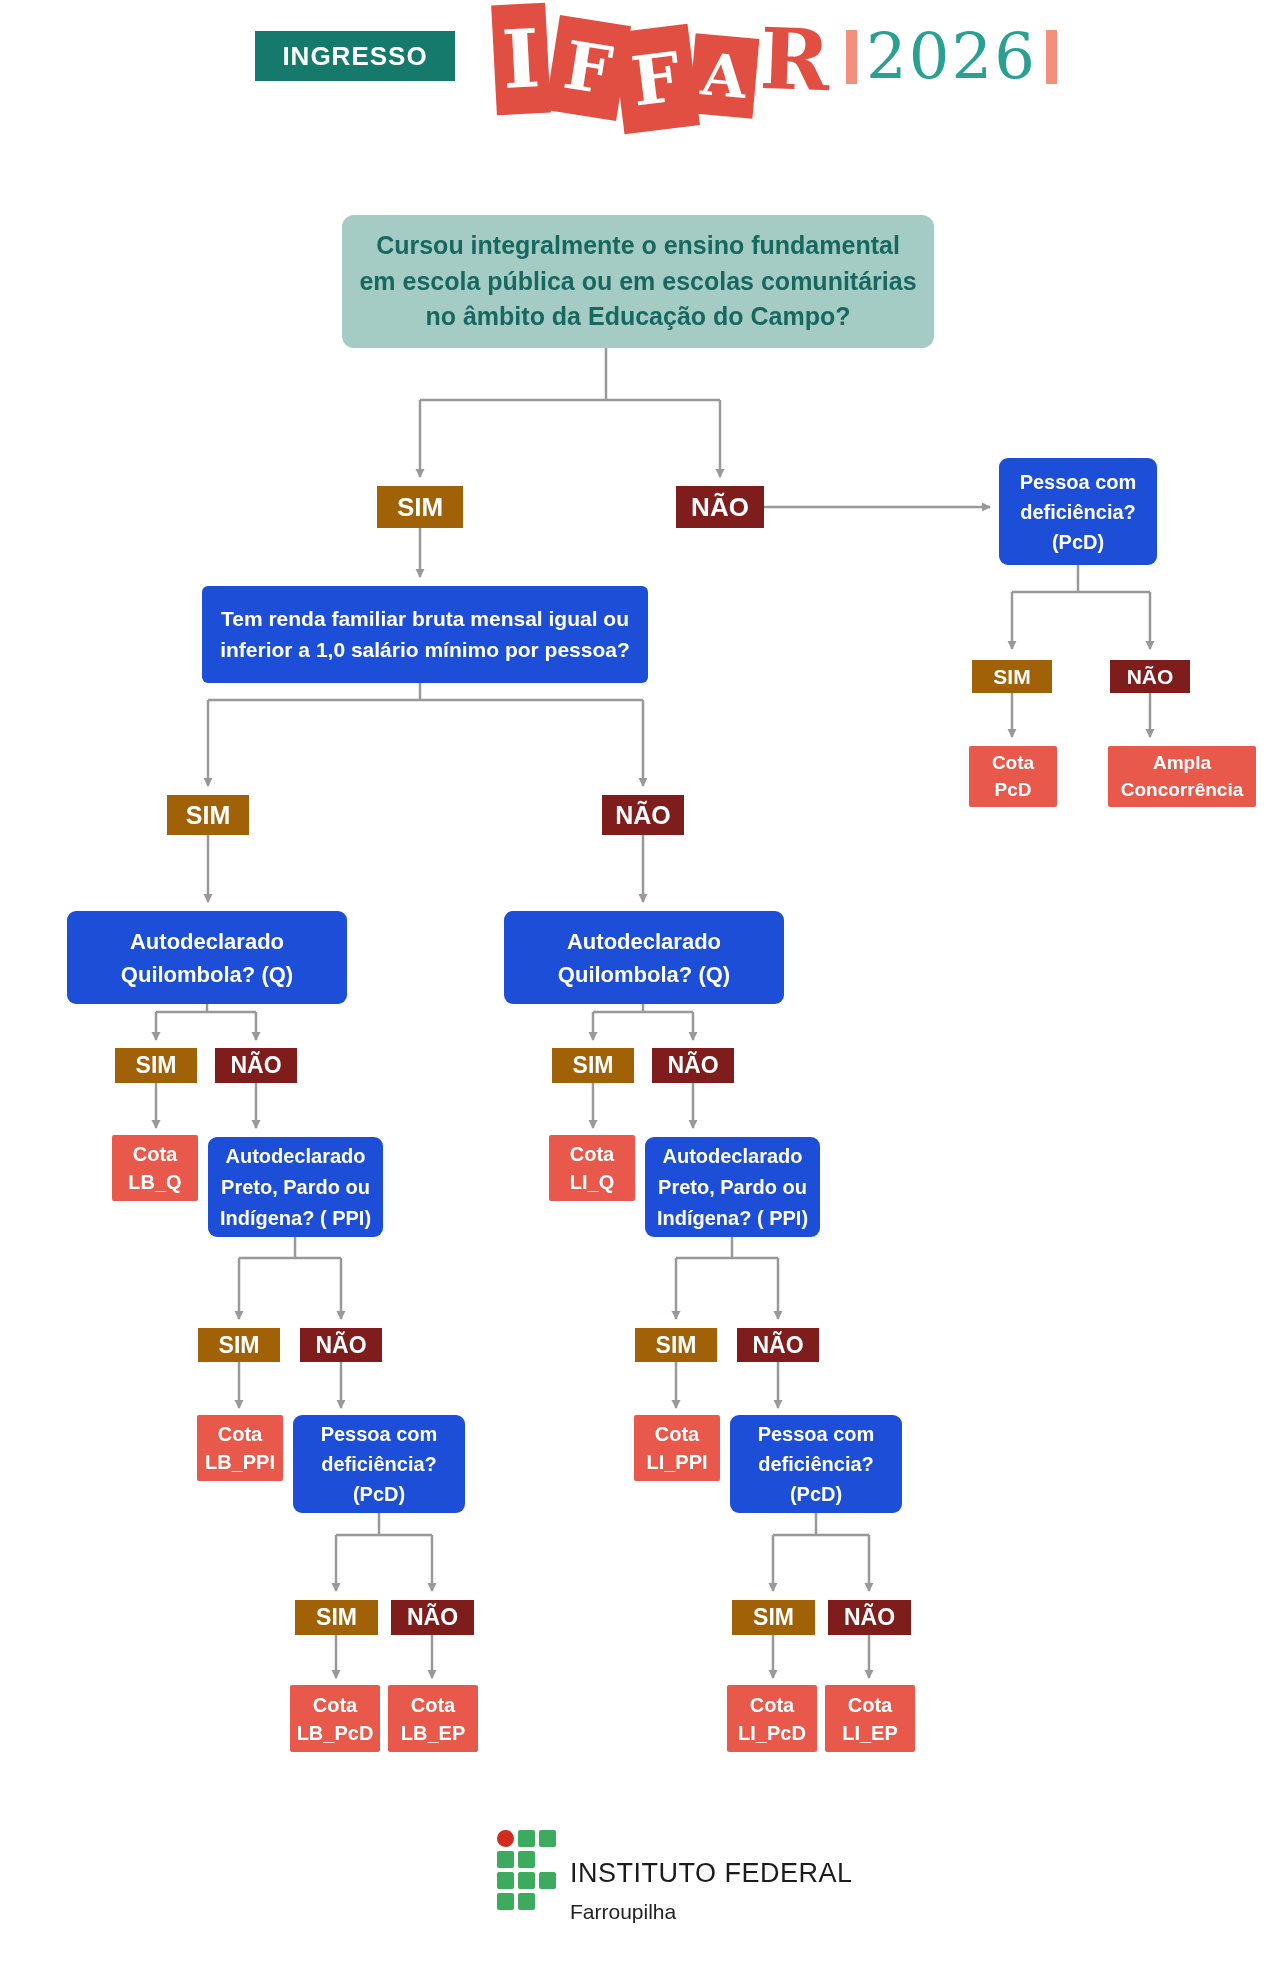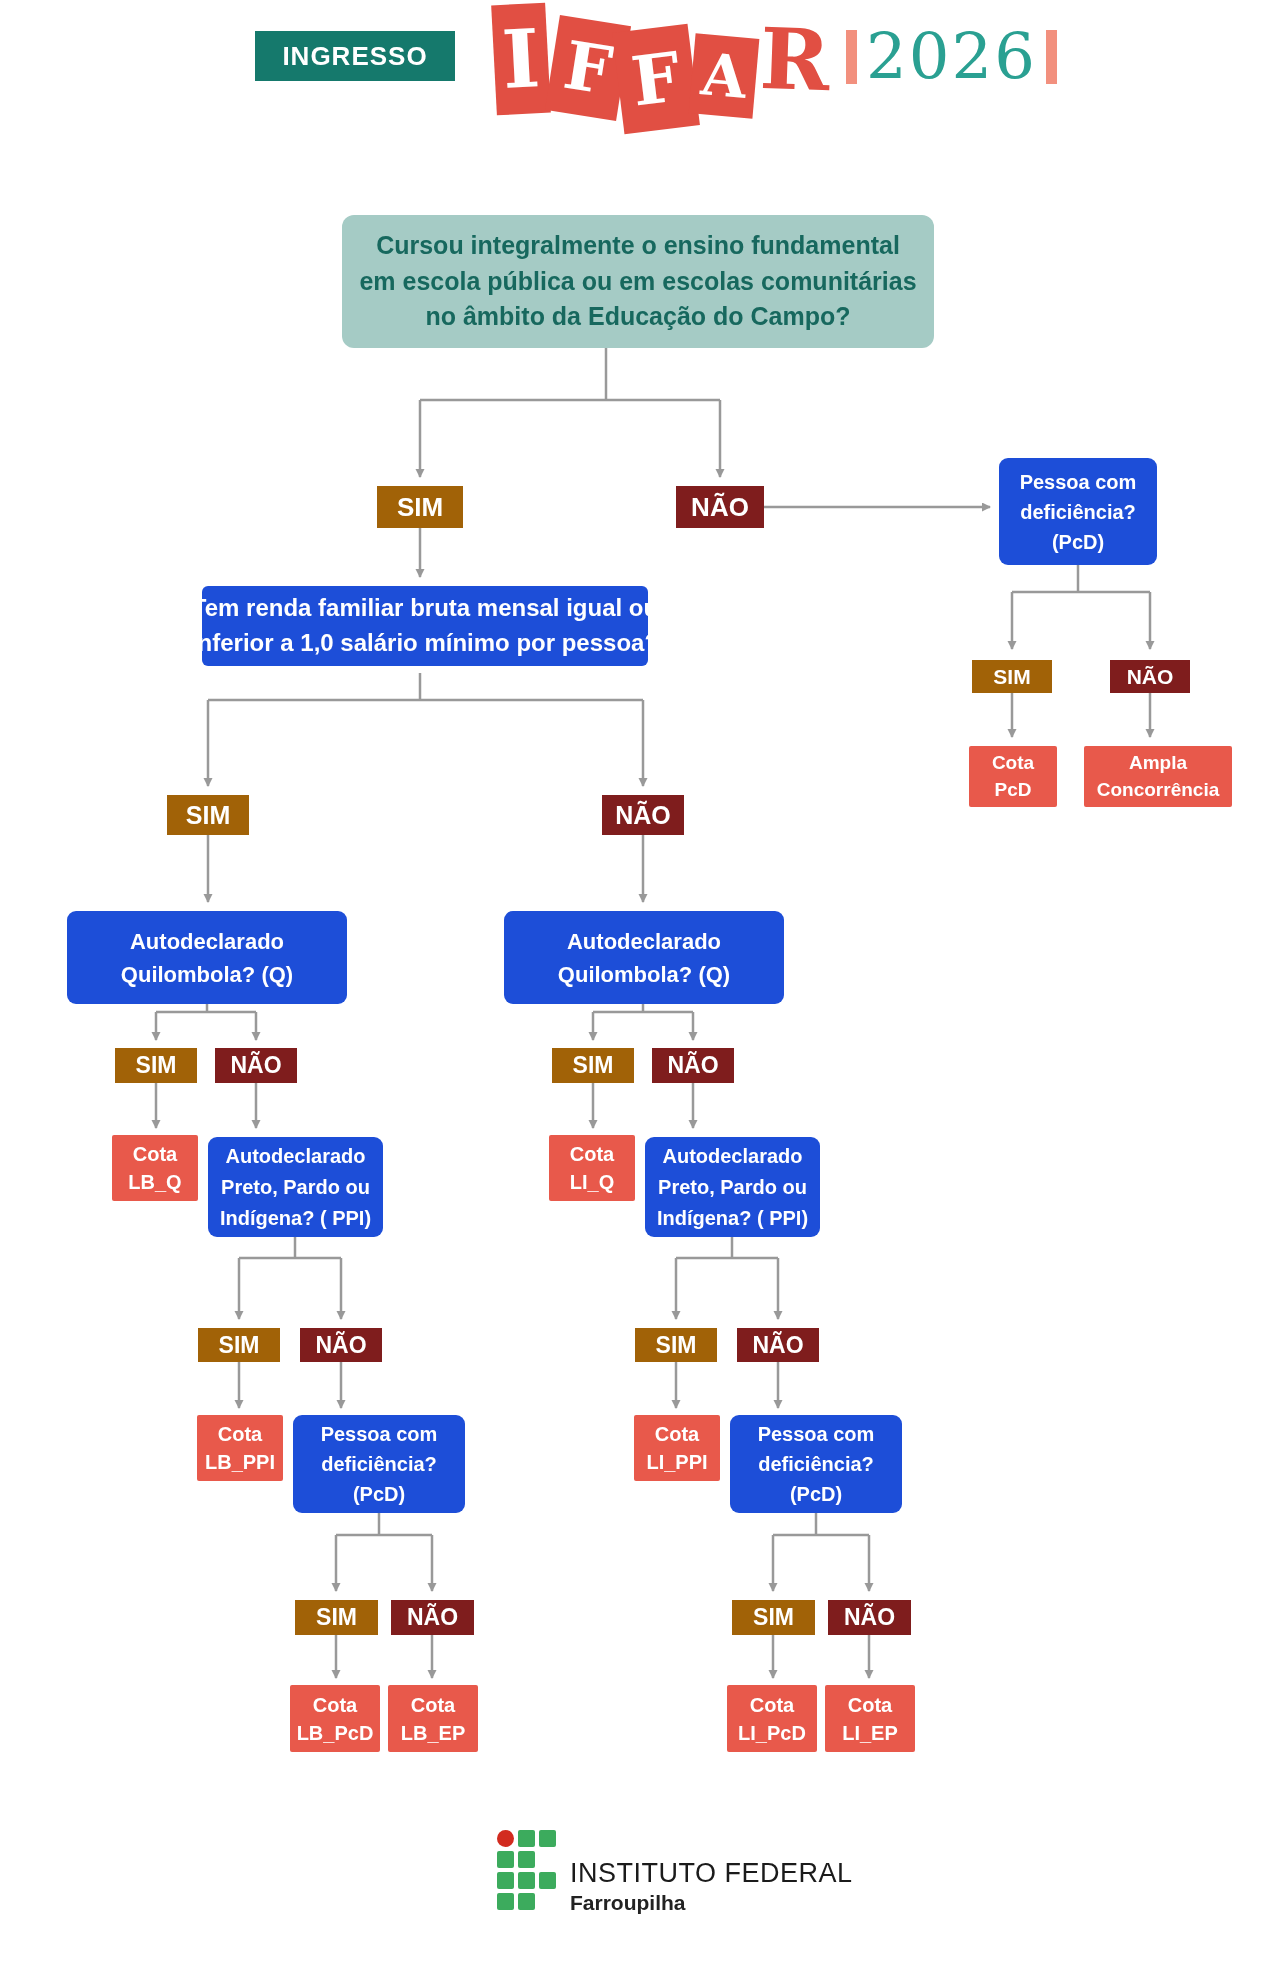--- a/index.html
+++ b/index.html
@@ -47,21 +47,21 @@
   
   .if-grid {
     position:absolute; left:497px; top:1830px;
     display:grid; grid-template-columns:repeat(3,17px); grid-auto-rows:17px; gap:4px;
   }
   .if-sq  { background:#3CAB5D; border-radius:2px; }
   .if-dot { background:#D22B1F; border-radius:50%; }
   .if-empty { background:transparent; }
   .footer-text { position:absolute; left:570px; top:1858px; color:#1B1B1B; }
   .footer-text .inst { font-size:27px; font-weight:normal; letter-spacing:0.5px; }
-  .footer-text .campus { font-size:21px; font-weight:bold; color:#222222; margin-top:2px; }
+  .footer-text .campus { font-size:21px; font-weight:normal; color:#222222; margin-top:11px; }
 </style>
 </head>
 <body>
 
 <div class="canvas">
 
   <div class="ingresso">INGRESSO</div>
 
   <div class="iffar">
     <div class="blk blk-i">
@@ -172,26 +172,26 @@
   <div class="node yes" style="left:972px;top:660px;width:80px;height:33px;font-size:21px;">
     <span>SIM</span>
     </div>
   <div class="node no" style="left:1110px;top:660px;width:80px;height:33px;font-size:21px;">
     <span>NÃO</span>
     </div>
   <div class="node red" style="left:969px;top:746px;width:88px;height:61px;font-size:19px;line-height:1.4;">
     <span>Cota</span>
     <span>PcD</span>
   </div>
-  <div class="node red" style="left:1084px;top:746px;width:148px;height:61px;font-size:19px;line-height:1.4;">
+  <div class="node red" style="left:1108px;top:746px;width:148px;height:61px;font-size:19px;line-height:1.4;">
     <span>Ampla</span>
     <span>Concorrência</span>
   </div>
 
-  <div class="node green" style="left:202px;top:586px;width:446px;height:80px;font-size:24px;line-height:1.45;border-radius:6px;">
+  <div class="node green" style="left:202px;top:586px;width:446px;height:97px;font-size:21px;line-height:1.45;border-radius:6px;">
     <span>Tem renda familiar bruta mensal igual ou</span>
     <span>inferior a 1,0 salário mínimo por pessoa?</span>
   </div>
 
   <div class="node yes" style="left:167px;top:795px;width:82px;height:40px;font-size:25px;">
     <span>SIM</span>
     </div>
   <div class="node no" style="left:602px;top:795px;width:82px;height:40px;font-size:25px;">
     <span>NÃO</span>
     </div>

